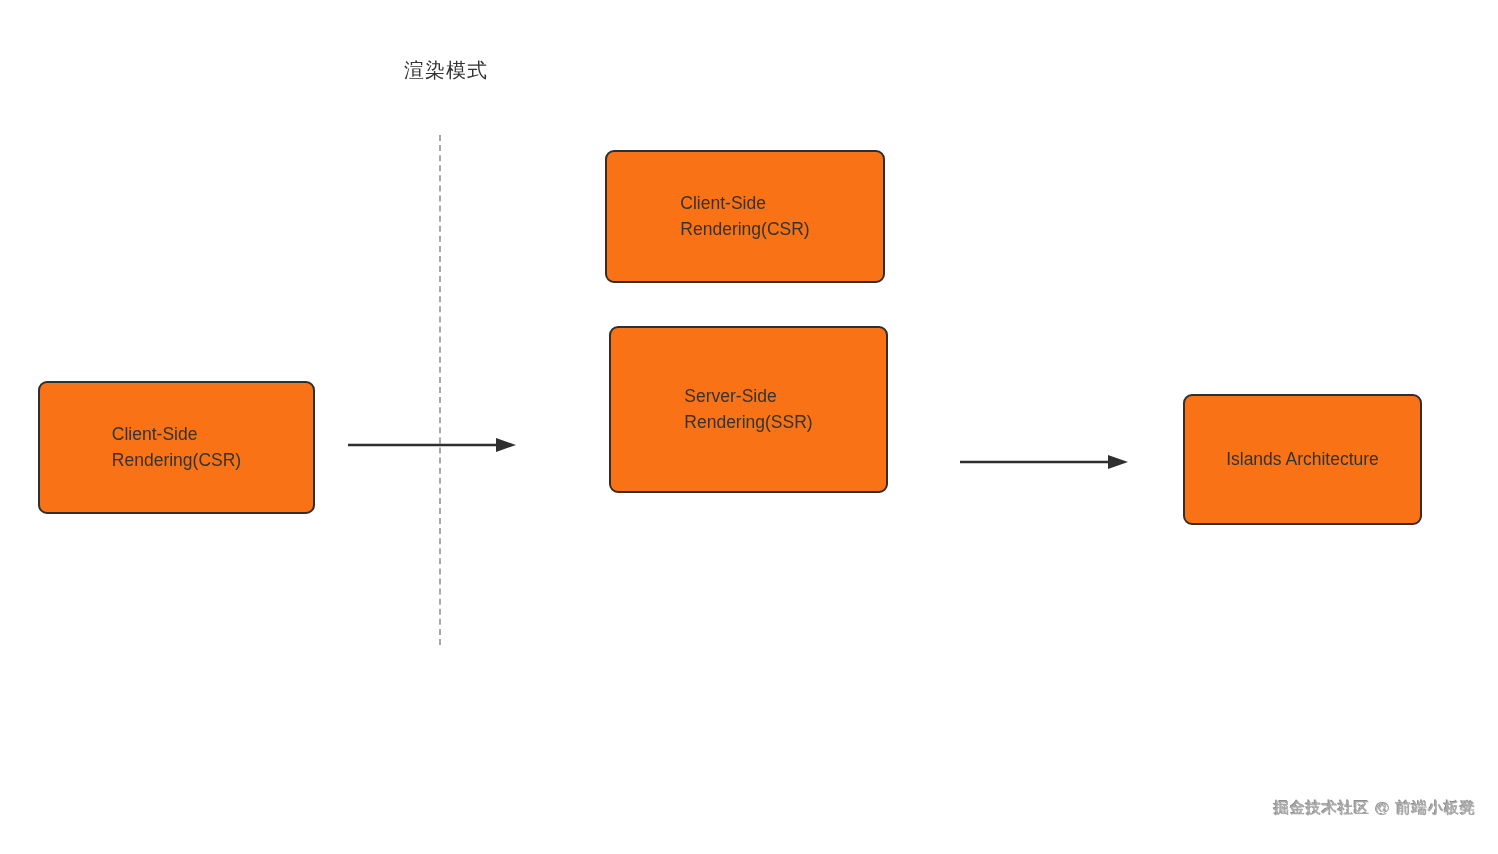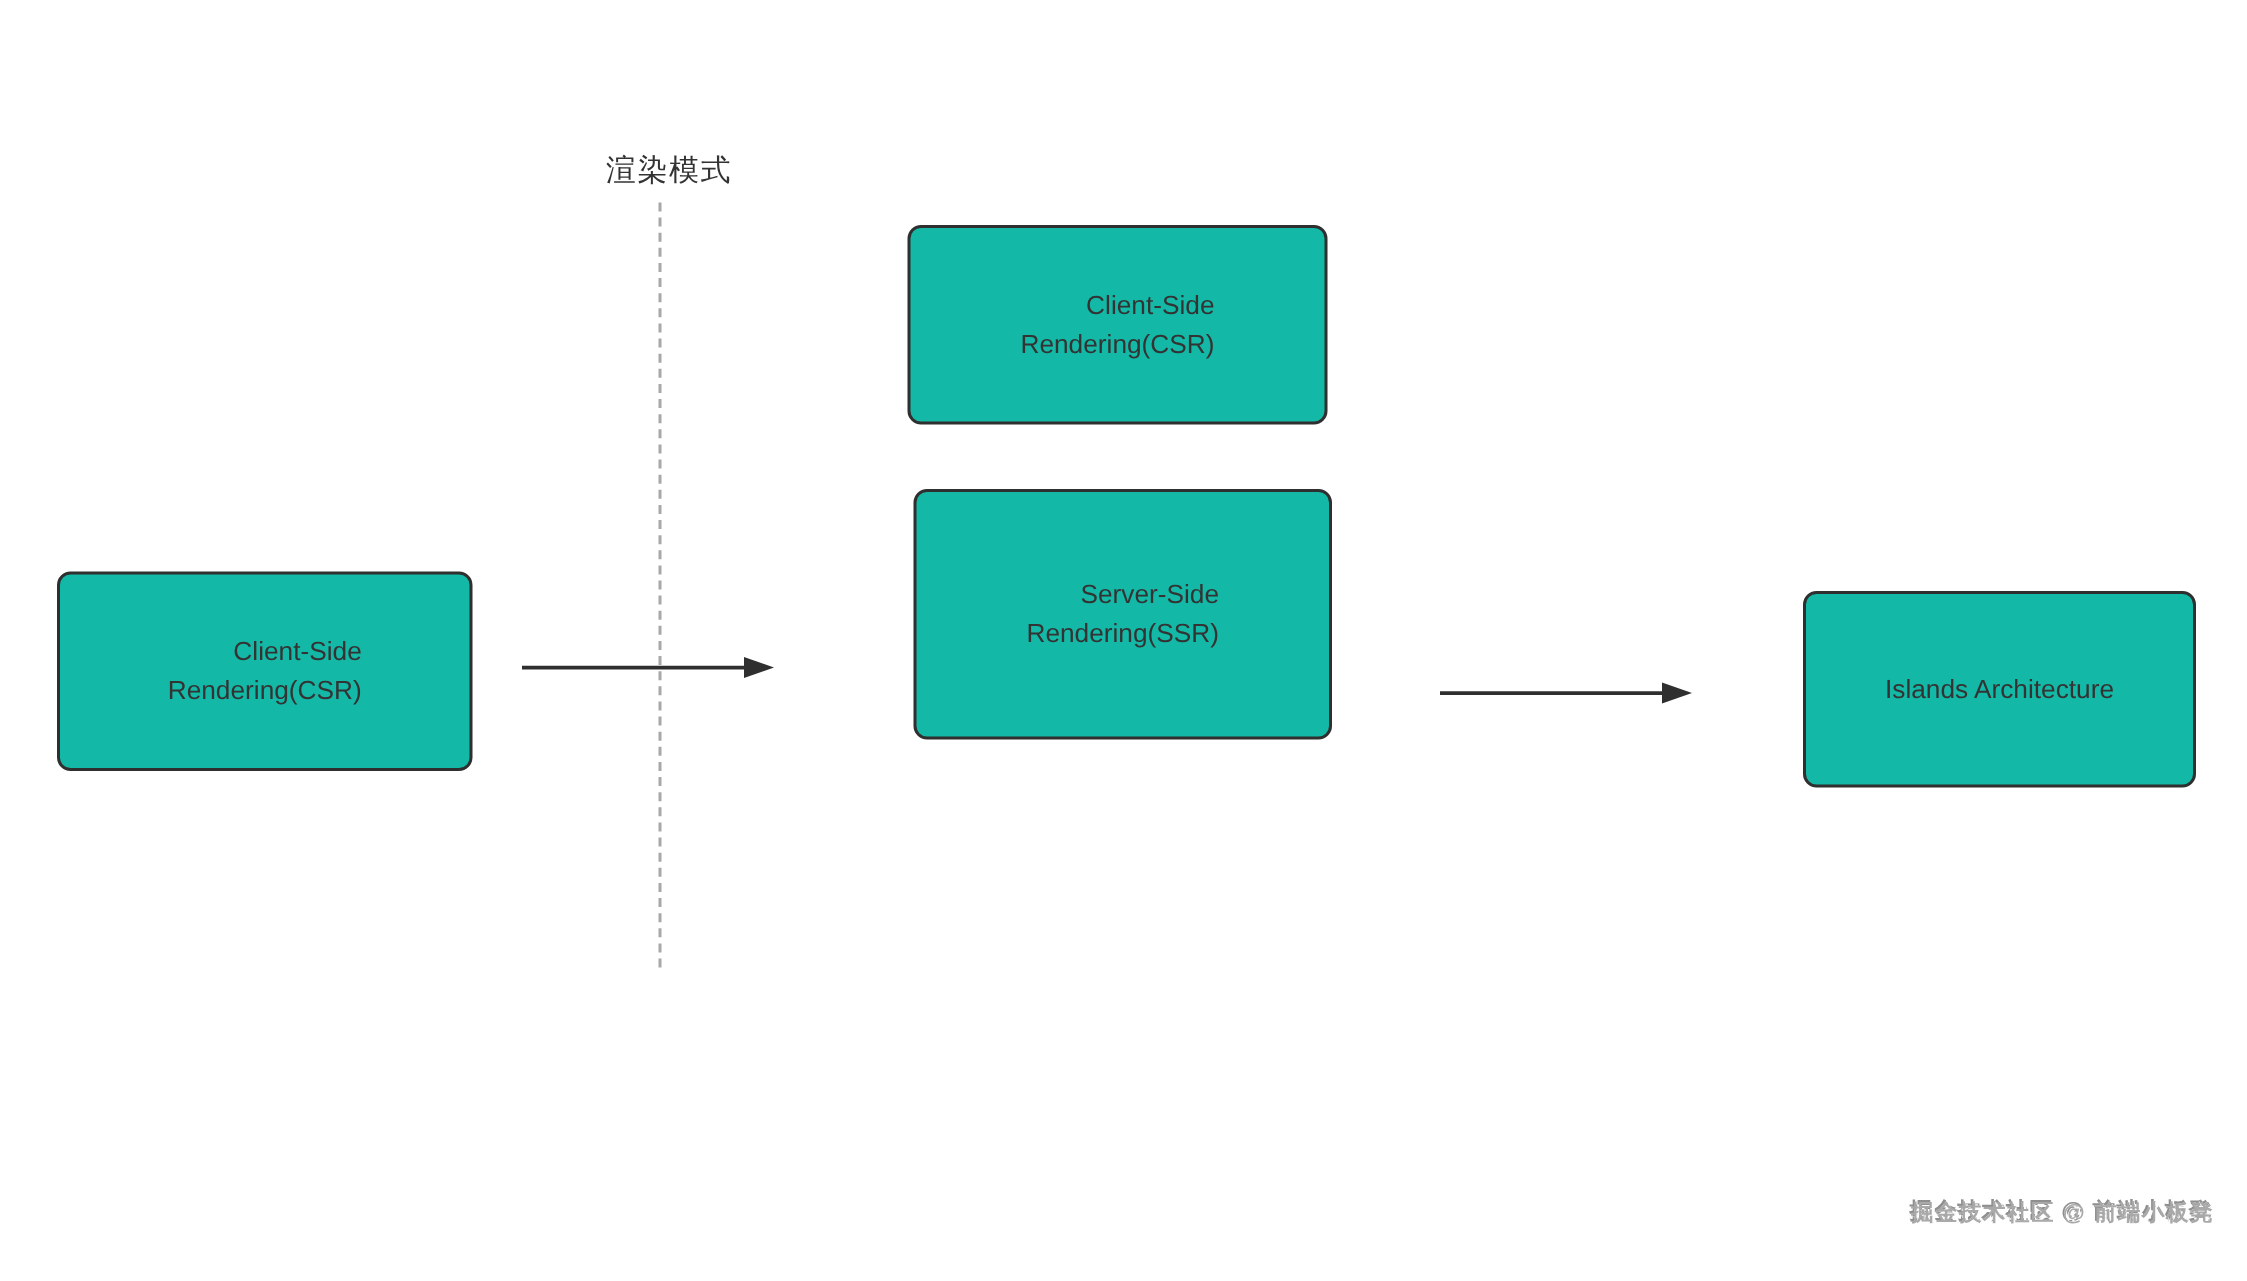--- a/index.html
+++ b/index.html
@@ -15,54 +15,53 @@
     background: #ffffff;
     overflow: hidden;
   }
   .diagram-title {
     position: absolute;
     left: 404px;
     top: 57px;
     font-size: 20px;
     color: #333333;
     letter-spacing: 1px;
-    margin-top: 43px;
   }
   .divider {
     position: absolute;
     left: 439px;
     top: 135px;
     height: 510px;
     width: 0;
     border-left: 2px dashed #a8a8a8;
   }
   .node {
     position: absolute;
-    background: #14b8a6;
+    background: #f97316;
     border: 2px solid #2f2f2f;
     border-radius: 9px;
     display: flex;
     align-items: center;
     justify-content: center;
-    text-align: right;
+    text-align: left;
     box-sizing: border-box;
   }
   .node .label {
     font-size: 17.5px;
     line-height: 1.48;
     color: #333333;
     white-space: pre-line;
     padding: 6px 10px;
   }
   .node-source { left: 38px;  top: 381px; width: 277px; height: 133px; }
   .node-m0     { left: 605px; top: 150px; width: 280px; height: 133px; }
   .node-m1     { left: 609px; top: 326px; width: 279px; height: 167px; }
   .node-m2     { left: 609px; top: 501px; width: 279px; height: 132px; }
   .node-m3     { left: 609px; top: 684px; width: 279px; height: 133px; }
-  .node-target { left: 1183px; top: 394px; width: 262px; height: 131px; margin-left: 19px; }
+  .node-target { left: 1183px; top: 394px; width: 239px; height: 131px; }
   .arrow {
     position: absolute;
     width: 170px;
     height: 20px;
   }
   .arrow-1 { left: 347px; top: 435px; }
   .arrow-2 { left: 959px; top: 452px; }
   .watermark {
     position: absolute;
     right: 22px;

